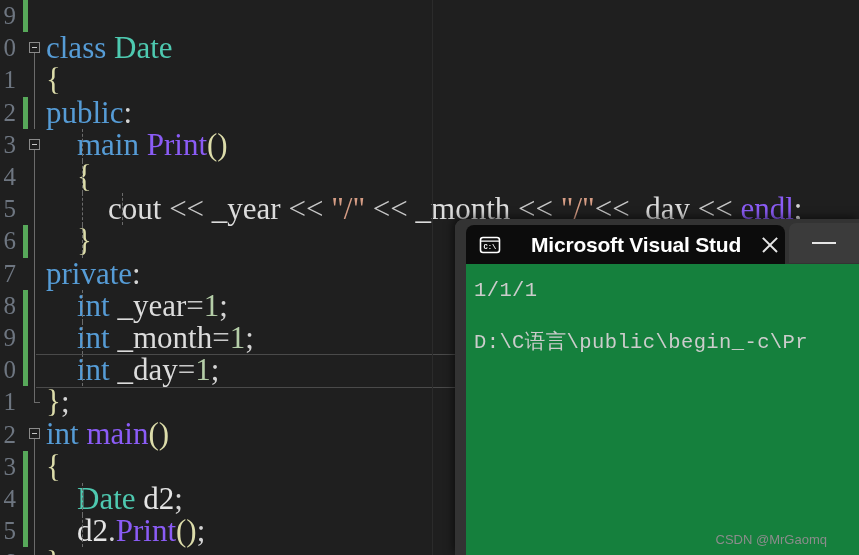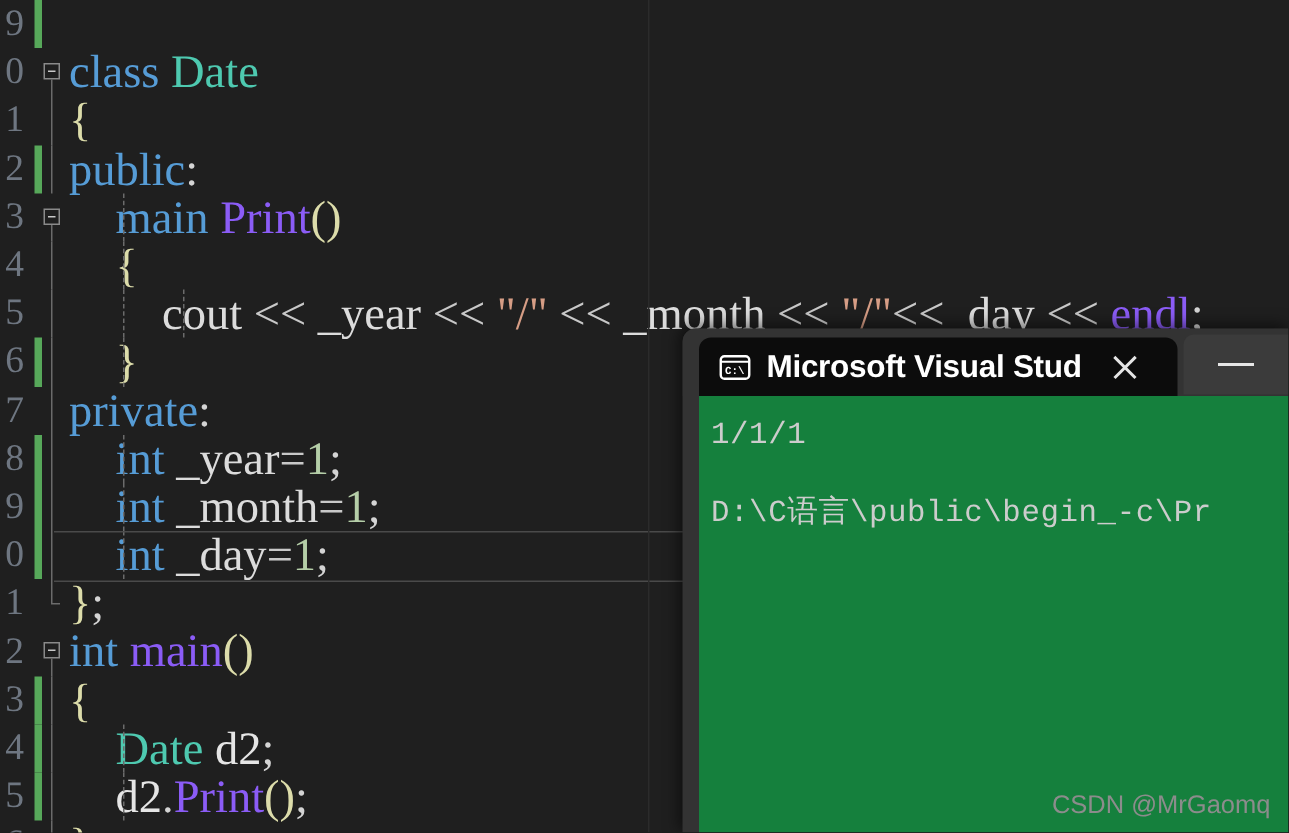--- a/index.html
+++ b/index.html
@@ -191,20 +191,21 @@
     flex: 0 0 auto;
   }
   #tab-title {
     font-family: "Liberation Sans", sans-serif;
     font-size: 21px;
     font-weight: bold;
     color: #ffffff;
     white-space: nowrap;
     overflow: hidden;
     letter-spacing: -0.2px;
+    margin-left: 20px;
   }
   #tab-close {
     margin-left: 16px;
     width: 26px;
     height: 26px;
     flex: 0 0 auto;
     position: relative;
   }
   #tab-close::before, #tab-close::after {
     content: "";
@@ -260,24 +261,24 @@
     width: 2px;
     height: 21px;
     background: #cccccc;
     vertical-align: -3px;
     margin-left: 1px;
   }
 
   
   #watermark {
     position: absolute;
-    right: 12px;
+    right: 32px;
     bottom: 8px;
     font-family: "Liberation Sans", sans-serif;
-    font-size: 17px;
+    font-size: 13px;
     color: #8c8c8c;
     z-index: 20;
   }
 
   
   #editor-seam {
     position: absolute;
     left: 432px;
     top: 0;
     bottom: 0;

